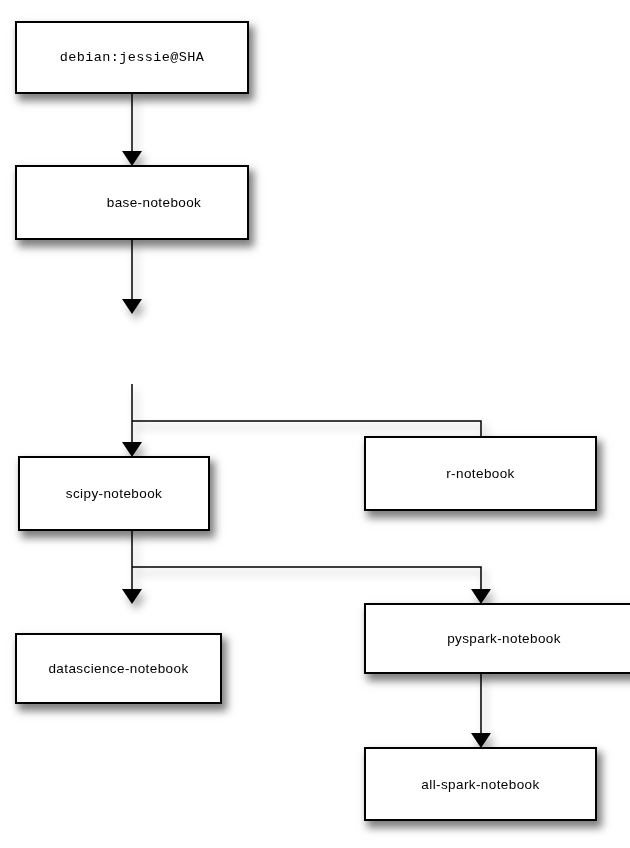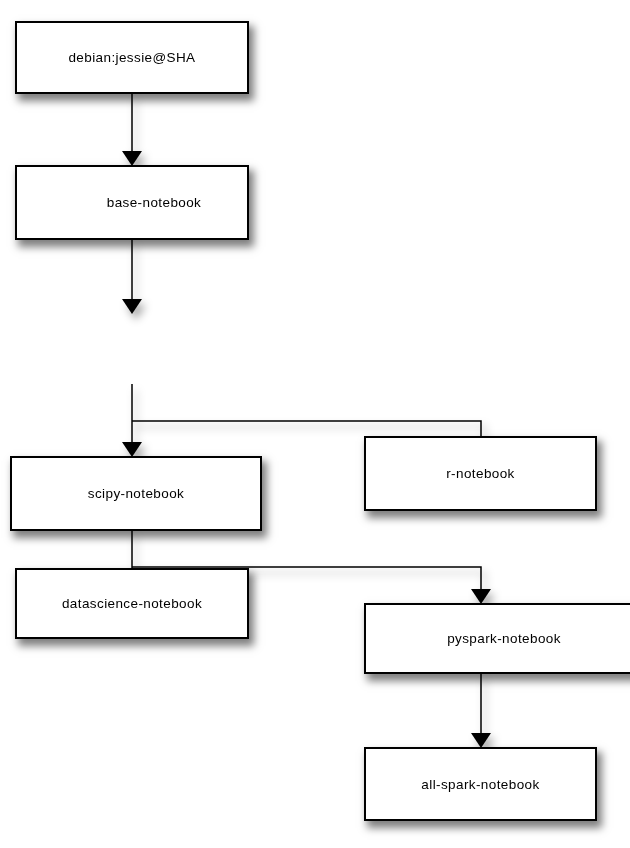--- a/index.html
+++ b/index.html
@@ -45,26 +45,26 @@
     justify-content: center;
     text-align: center;
   }
   .node .label {
     font-size: 13.5px;
     letter-spacing: 0.4px;
     color: #000000;
     white-space: nowrap;
   }
   
-  .n-debian      { left: 15px;  top: 21px;  width: 234px; height: 73px; }
+  .n-debian      { left: 15px;  top: 21px;  width: 234px; height: 73px; font-family: Liberation Mono, monospace; }
   .n-base        { left: 15px;  top: 165px; width: 234px; height: 75px; padding-left: 44px; }
   .n-minimal     { left: 15px;  top: 313px; width: 234px; height: 71px; }
-  .n-scipy       { left: 10px;  top: 456px; width: 252px; height: 75px; }
+  .n-scipy       { left: 18px;  top: 456px; width: 192px; height: 75px; }
   .n-r           { left: 364px; top: 436px; width: 233px; height: 75px; }
-  .n-datascience { left: 15px;  top: 568px; width: 234px; height: 71px; text-align: center; }
+  .n-datascience { left: 15px;  top: 633px; width: 207px; height: 71px; text-align: center; }
   .n-pyspark     { left: 364px; top: 603px; width: 280px; height: 71px; text-align: center; }
   .n-allspark    { left: 364px; top: 747px; width: 233px; height: 74px; }
 </style>
 </head>
 <body>
 
 <div class="canvas">
 
   <svg class="edge-layer" viewBox="0 0 630 848" xmlns="http://www.w3.org/2000/svg">
 

